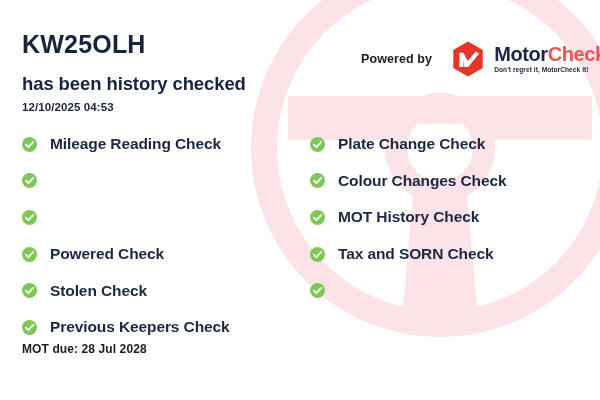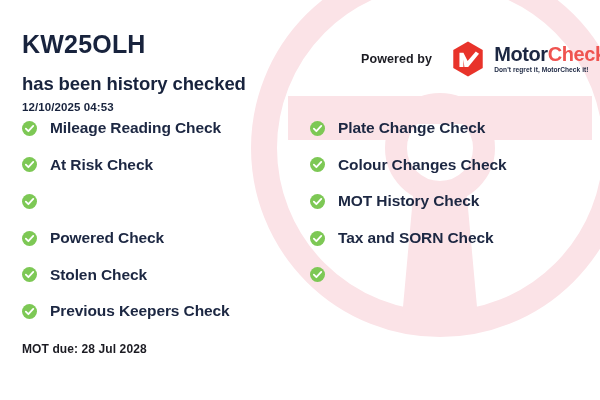--- a/index.html
+++ b/index.html
@@ -98,21 +98,21 @@
     font-weight: bold;
     color: #1c2742;
     letter-spacing: 0.05px;
     margin-top: 3px;
     white-space: nowrap;
   }
 
   
   .checklist {
     position: absolute;
-    top: 110px;
+    top: 126px;
     z-index: 3;
   }
   .col-left  { left: 22px;  width: 290px; }
   .col-right { left: 310px; width: 290px; }
 
   .check-item {
     display: flex;
     align-items: center;
     height: 36.6px;
   }
@@ -195,21 +195,20 @@
           <circle cx="8" cy="8" r="8" fill="#7dc855"></circle>
           <path d="M4.1 8.2 L6.8 10.9 L12.0 5.2" fill="none" stroke="#ffffff" stroke-width="1.9" stroke-linecap="round" stroke-linejoin="round"></path>
         </svg>
       <span class="check-label">Mileage Reading Check</span>
     </div>
     <div class="check-item">
       <svg class="check-icon" viewBox="0 0 16 16" xmlns="http://www.w3.org/2000/svg">
           <circle cx="8" cy="8" r="8" fill="#7dc855"></circle>
           <path d="M4.1 8.2 L6.8 10.9 L12.0 5.2" fill="none" stroke="#ffffff" stroke-width="1.9" stroke-linecap="round" stroke-linejoin="round"></path>
         </svg>
-      <span class="check-label">At Risk Check</span>
     </div>
     <div class="check-item">
       <svg class="check-icon" viewBox="0 0 16 16" xmlns="http://www.w3.org/2000/svg">
           <circle cx="8" cy="8" r="8" fill="#7dc855"></circle>
           <path d="M4.1 8.2 L6.8 10.9 L12.0 5.2" fill="none" stroke="#ffffff" stroke-width="1.9" stroke-linecap="round" stroke-linejoin="round"></path>
         </svg>
     </div>
     <div class="check-item">
       <svg class="check-icon" viewBox="0 0 16 16" xmlns="http://www.w3.org/2000/svg">
           <circle cx="8" cy="8" r="8" fill="#7dc855"></circle>

